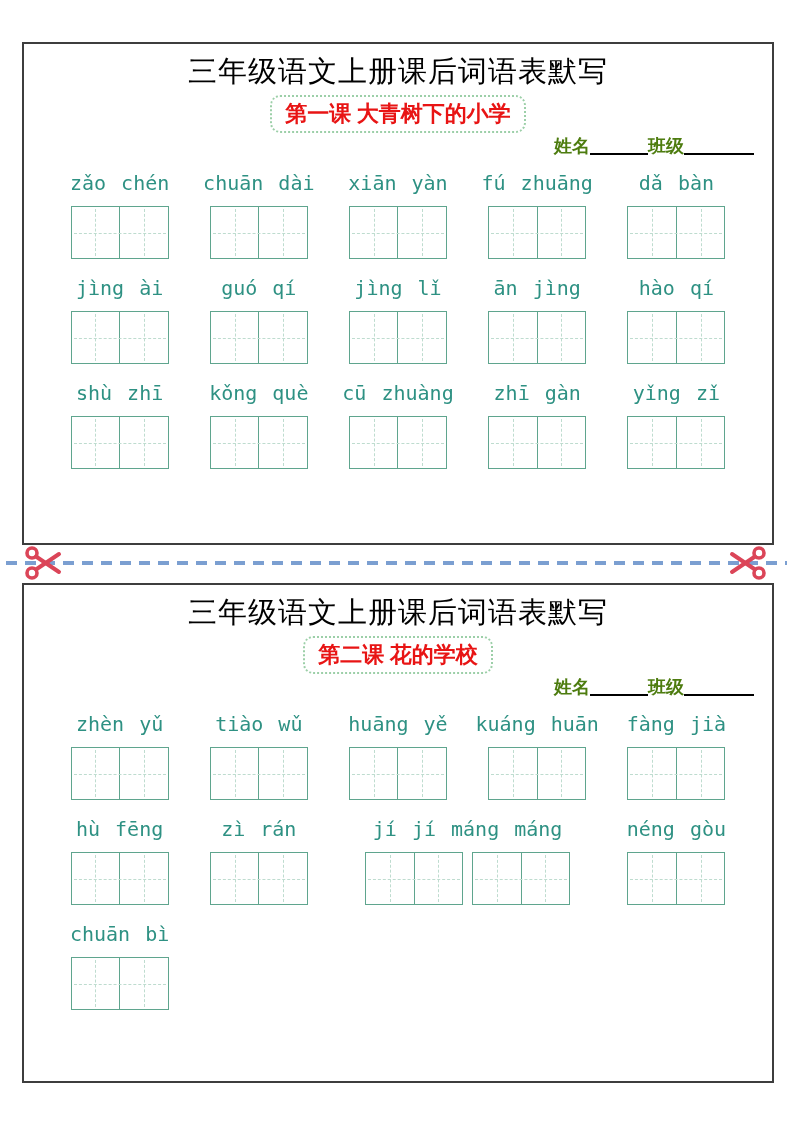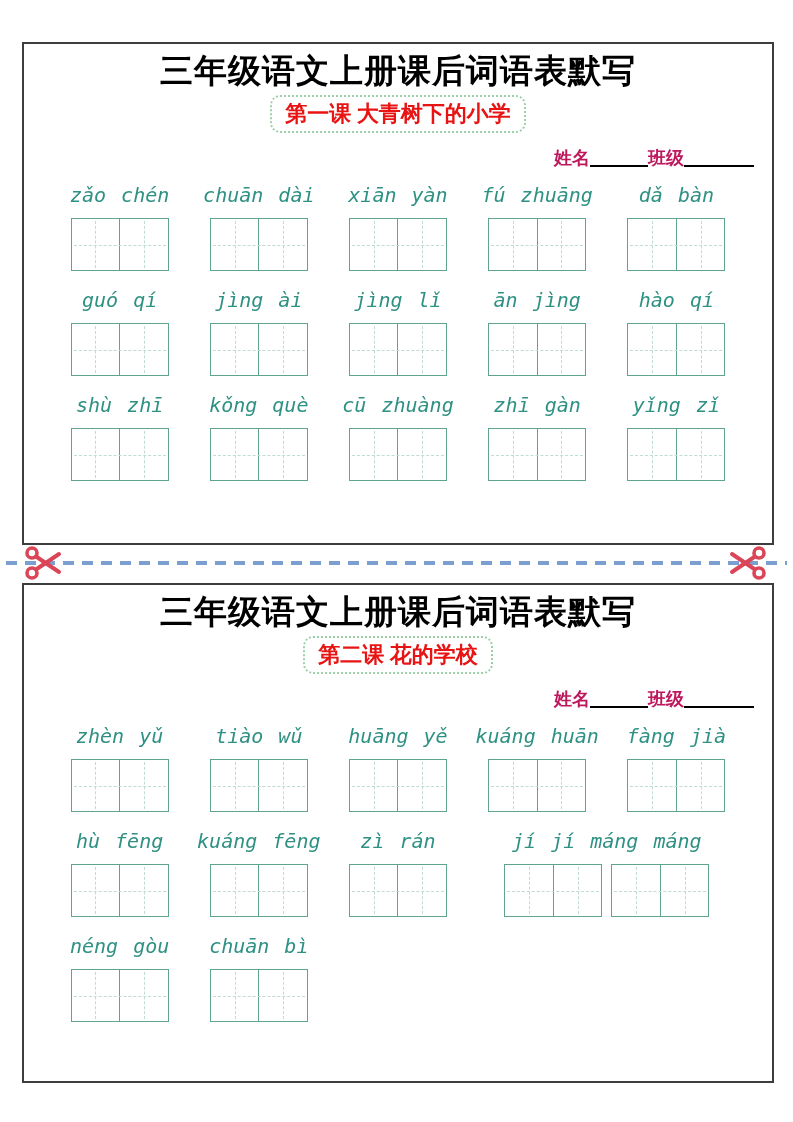--- a/index.html
+++ b/index.html
@@ -14,36 +14,36 @@
   }
   *{margin:0;padding:0;box-sizing:border-box;}
   html,body{background:#fff;}
   body{width:793px;height:1122px;font-family:"Liberation Serif",serif;}
   .page{position:relative;width:793px;height:1122px;background:#fff;overflow:hidden;}
 
   .sheet{position:absolute;left:22px;width:752px;border:2px solid var(--border-dark);background:#fff;}
   #section1{top:42px;height:503px;}
   #section2{top:583px;height:500px;}
 
-  .sheet-title{margin-top:8px;text-align:center;font-size:33px;font-weight:bold;color:#000;
+  .sheet-title{margin-top:8px;text-align:center;font-size:29px;font-weight:normal;color:#000;
     letter-spacing:1px;line-height:38px;font-family:"Liberation Serif",serif;}
   .lesson-wrap{text-align:center;margin-top:5px;line-height:0;}
   .lesson{display:inline-block;border:2px dotted var(--lesson-border);border-radius:10px;
     padding:4px 13px;color:var(--lesson-red);font-weight:bold;font-size:22px;line-height:26px;}
-  .name-line{margin-top:12px;padding-right:18px;text-align:right;font-size:18px;font-weight:bold;
-    color:#be185d;line-height:26px;}
+  .name-line{padding-right:18px;text-align:right;font-size:18px;font-weight:bold;
+    color:#4d7c0f;line-height:26px;}
   .blank{display:inline-block;border-bottom:2px solid #000;height:20px;vertical-align:-3px;}
   .blank.w1{width:58px;}
   .blank.w2{width:70px;}
 
   .words{display:grid;grid-template-columns:repeat(5,1fr);padding:0 26px;margin-top:13px;row-gap:18px;}
   .word{display:flex;flex-direction:column;align-items:center;}
   .word.span2{grid-column:span 2;}
   .pinyin{font-family:"DejaVu Sans Mono",monospace;color:var(--pinyin);font-size:20px;
-    line-height:22px;margin-bottom:12px;white-space:nowrap;word-spacing:3px;font-style:italic;}
+    line-height:22px;margin-bottom:12px;white-space:nowrap;word-spacing:3px;}
   .boxes{display:flex;gap:9px;}
   .pair{position:relative;display:flex;width:98px;height:53px;border:1.5px solid var(--boxline);background:#fff;}
   .pair::after{content:"";position:absolute;left:2px;right:2px;top:50%;border-top:1px dashed var(--boxguide);}
   .cellx{display:block;flex:1;position:relative;}
   .cellx + .cellx{border-left:1.5px solid var(--boxline);}
   .cellx::before{content:"";position:absolute;top:2px;bottom:2px;left:50%;border-left:1px dashed var(--boxguide);}
 
   .cutline{position:absolute;left:0;top:540px;width:793px;height:46px;}
   .cut-dashes{position:absolute;left:6px;right:6px;top:21px;height:4px;
     background:repeating-linear-gradient(90deg,var(--cutline) 0 11px,transparent 11px 19px);}
@@ -105,30 +105,30 @@
       <div class="word">
         <div class="pinyin">dǎ bàn</div>
         <div class="boxes">
             <span class="pair">
               <i class="cellx"></i>
               <i class="cellx"></i>
             </span>
           </div>
       </div>
       <div class="word">
+        <div class="pinyin">jìng ài</div>
+        <div class="boxes">
+            <span class="pair">
+              <i class="cellx"></i>
+              <i class="cellx"></i>
+            </span>
+          </div>
+      </div>
+      <div class="word">
         <div class="pinyin">guó qí</div>
-        <div class="boxes">
-            <span class="pair">
-              <i class="cellx"></i>
-              <i class="cellx"></i>
-            </span>
-          </div>
-      </div>
-      <div class="word">
-        <div class="pinyin">jìng ài</div>
         <div class="boxes">
             <span class="pair">
               <i class="cellx"></i>
               <i class="cellx"></i>
             </span>
           </div>
       </div>
       <div class="word">
         <div class="pinyin">jìng lǐ</div>
         <div class="boxes">
@@ -278,29 +278,20 @@
       <div class="word">
         <div class="pinyin">hù fēng</div>
         <div class="boxes">
             <span class="pair">
               <i class="cellx"></i>
               <i class="cellx"></i>
             </span>
           </div>
       </div>
       <div class="word">
-        <div class="pinyin">kuáng fēng</div>
-        <div class="boxes">
-            <span class="pair">
-              <i class="cellx"></i>
-              <i class="cellx"></i>
-            </span>
-          </div>
-      </div>
-      <div class="word">
         <div class="pinyin">zì rán</div>
         <div class="boxes">
             <span class="pair">
               <i class="cellx"></i>
               <i class="cellx"></i>
             </span>
           </div>
       </div>
       <div class="word span2">
         <div class="pinyin">jí jí máng máng</div>

